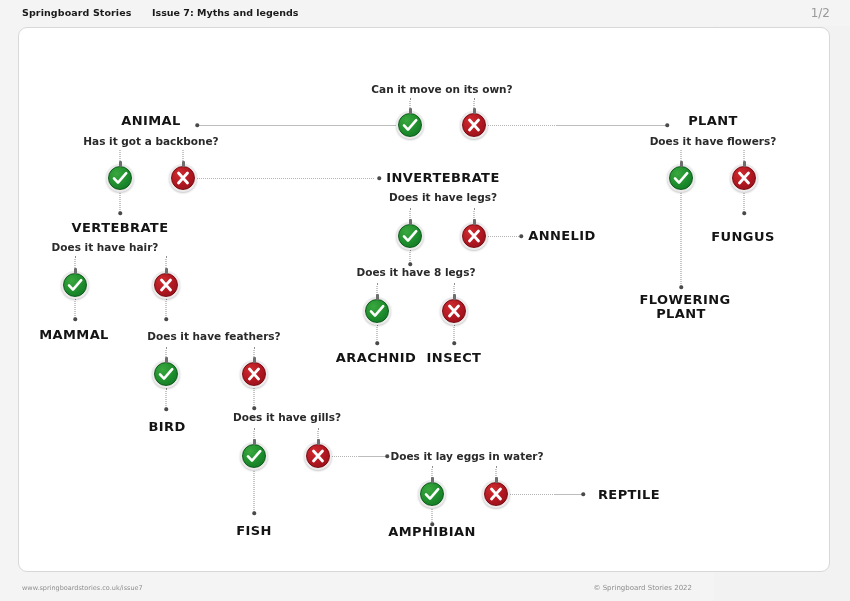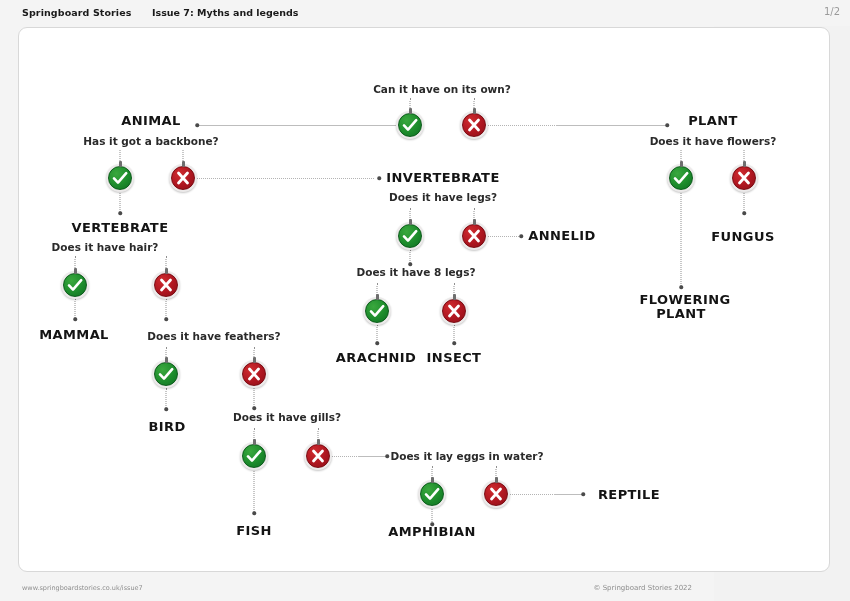--- a/index.html
+++ b/index.html
@@ -24,22 +24,22 @@
     font-size:9.5px;font-weight:bold;color:#1a1a1a;
     letter-spacing:.1px;
     font-family:"DejaVu Sans", sans-serif;
   }
   .hdr-issue{
     position:absolute;left:152px;top:7px;
     font-size:9.5px;font-weight:bold;color:#1a1a1a;
     font-family:"DejaVu Sans", sans-serif;
   }
   .hdr-page{
-    position:absolute;right:10px;top:6px;
-    font-size:10px;color:#9a9a9a;
+    position:absolute;right:20px;top:6px;
+    font-size:12px;color:#9a9a9a;
     font-family:"DejaVu Sans", sans-serif;
   }
   
   .card{
     position:absolute;left:18px;top:27px;
     width:812px;height:545px;
     background:#ffffff;
     border:1px solid #d8d8d8;
     border-radius:9px;
     box-sizing:border-box;
@@ -224,21 +224,21 @@
   <div class="vline" style="left:432px;top:466px;height:14px;"></div>
   <div class="vline" style="left:496px;top:466px;height:14px;"></div>
 
   <div class="vline" style="left:432px;top:507px;height:17px;"></div>
   <div class="enddot" style="left:432px;top:524px;"></div>
 
   <div class="hdot" style="left:509px;top:494px;width:46px;"></div>
   <div class="hline" style="left:554px;top:494px;width:28px;"></div>
   <div class="enddot" style="left:583px;top:494px;"></div>
 
-  <div class="ques center" style="left:442px;top:83px;">Can it have on its own?</div>
+  <div class="ques center" style="left:442px;top:83px;">Can it move on its own?</div>
   <div class="ques center" style="left:151px;top:135px;">Has it got a backbone?</div>
   <div class="ques center" style="left:713px;top:135px;">Does it have flowers?</div>
   <div class="ques center" style="left:443px;top:191px;">Does it have legs?</div>
   <div class="ques center" style="left:105px;top:241px;">Does it have hair?</div>
   <div class="ques center" style="left:416px;top:266px;">Does it have 8 legs?</div>
   <div class="ques center" style="left:214px;top:330px;">Does it have feathers?</div>
   <div class="ques center" style="left:287px;top:411px;">Does it have gills?</div>
   <div class="ques center" style="left:467px;top:450px;">Does it lay eggs in water?</div>
 
   <div class="term center" style="left:151px;top:114px;">ANIMAL</div>

